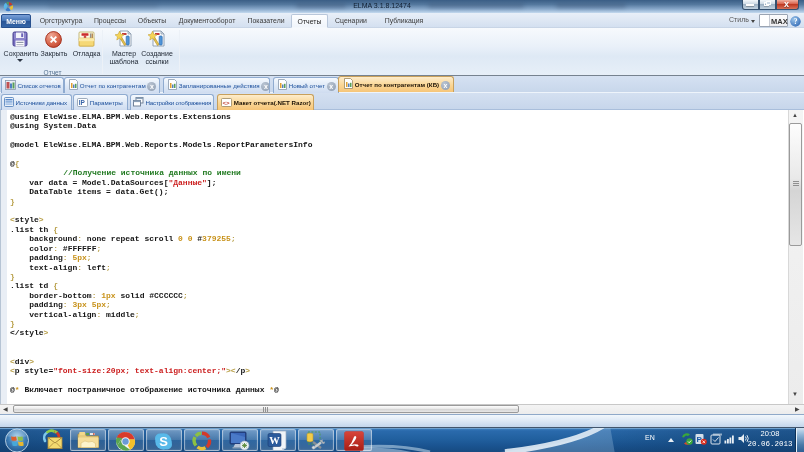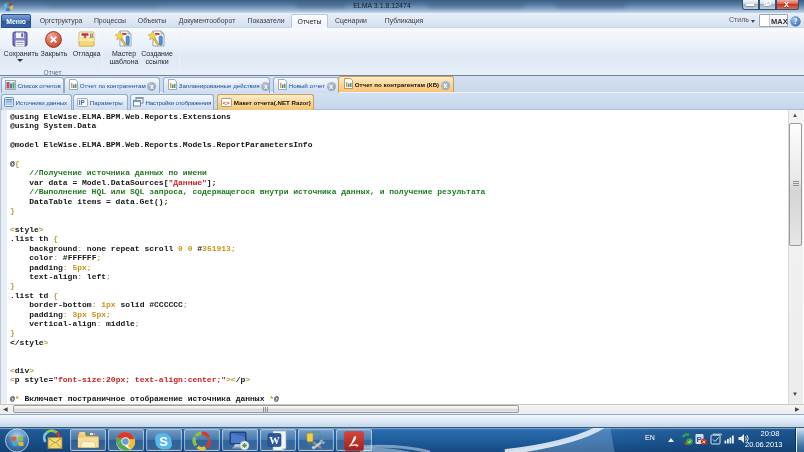--- a/index.html
+++ b/index.html
@@ -49,21 +49,21 @@
   .closedot { display:inline-block; width:9px; height:9px; border-radius:50%;
     background:radial-gradient(circle at 35% 30%, #b9c4d2, #8d9cb0); color:#fff; font-size:7px;
     line-height:9px; text-align:center; vertical-align:-1px; font-weight:bold; }
   .ticon { display:inline-block; vertical-align:-2px; }
 
   
   #editor { left:0; top:110px; width:804px; height:304px; background:#fff; }
   #gutter { left:0; top:110px; width:8px; height:294px; background:linear-gradient(90deg,#b6c4d4 0 1px, #e9eef5 1px 7px, #ffffff 7px); }
   #code { left:10px; top:112px; width:780px; font-family:"Liberation Mono", monospace;
     font-size:8px; line-height:9.4px; color:#151515; white-space:pre; font-weight:bold; }
-  #code .g { color:#217a21; }   
+  #code .g { color:#217a21;margin-left:34px; }   
   #code .r { color:#cc2020; }   
   #code .o { color:#c8921a; }   
   #code .b { color:#b9a04a; }   
 
   
   .sbtrack { position:absolute; background:linear-gradient(#f4f4f4,#ececec); }
   .sbthumb { position:absolute; border:1px solid #9a9a9a; border-radius:2px;
     background:linear-gradient(#fdfdfd,#e9e9e9 45%,#d5d5d5 55%,#e6e6e6); }
   .sbarrow { position:absolute; font-size:6px; color:#444; }
 
@@ -257,27 +257,26 @@
   <div class="abs" id="editor"></div>
   <div class="abs" id="gutter"></div>
   <pre class="abs" id="code">@using EleWise.ELMA.BPM.Web.Reports.Extensions
 @using System.Data
 
 @model EleWise.ELMA.BPM.Web.Reports.Models.ReportParametersInfo
 
 @<span class="b">{</span>
     <span class="g">//Получение источника данных по имени</span>
     var data = Model.DataSources[<span class="r">"Данные"</span>];
-    <span class="g">//Выполнение HQL или SQL запроса, содержащегося внутри источника данных, и получение результата</span>
     DataTable items = data.Get();
 <span class="b">}</span>
 
 <span class="b">&lt;</span>style<span class="b">&gt;</span>
 .list th <span class="b">{</span>
-    background<span class="b">:</span> none repeat scroll <span class="o">0</span> <span class="o">0</span> #<span class="o">351913</span><span class="b">;</span>
+    background<span class="b">:</span> none repeat scroll <span class="o">0</span> <span class="o">0</span> #<span class="o">379255</span><span class="b">;</span>
     color<span class="b">:</span> #FFFFFF<span class="b">;</span>
     padding<span class="b">:</span> <span class="o">5px</span><span class="b">;</span>
     text-align<span class="b">:</span> left<span class="b">;</span>
 <span class="b">}</span>
 .list td <span class="b">{</span>
     border-bottom<span class="b">:</span> <span class="o">1px</span> solid #CCCCCC<span class="b">;</span>
     padding<span class="b">:</span> <span class="o">3px</span> <span class="o">5px</span><span class="b">;</span>
     vertical-align<span class="b">:</span> middle<span class="b">;</span>
 <span class="b">}</span>
 &lt;/style<span class="b">&gt;</span>
@@ -448,15 +447,15 @@
     <rect x="3" y="5" width="1.8" height="4.5" fill="#e8eef4"></rect>
     <rect x="5.5" y="3.5" width="1.8" height="6" fill="#e8eef4"></rect>
     <rect x="8" y="1.5" width="1.8" height="8" fill="#e8eef4"></rect>
   </svg>
   <svg class="abs" style="left:738px; top:433px;" width="11" height="11" viewBox="0 0 11 11">
     <path d="M0.5 4 h2.5 l3 -3 v9 l-3 -3 h-2.5 z" fill="#e8eef4"></path>
     <path d="M7.5 3.5 a3.5 3.5 0 0 1 0 4" stroke="#e8eef4" stroke-width="1" fill="none"></path>
     <path d="M9 2.2 a5.5 5.5 0 0 1 0 6.6" stroke="#e8eef4" stroke-width="1" fill="none"></path>
   </svg>
   <div class="tray" style="left:748px; top:429px; width:44px; text-align:center; font-size:7.5px;">20:08</div>
-  <div class="tray" style="left:745px; top:440px; width:50px; text-align:left; font-size:7.5px;">20.06.2013</div>
+  <div class="tray" style="left:745px; top:440px; width:50px; text-align:center; font-size:7.5px;font-family:Liberation Mono, monospace;">20.06.2013</div>
 
 </div>
 
 </body></html>

